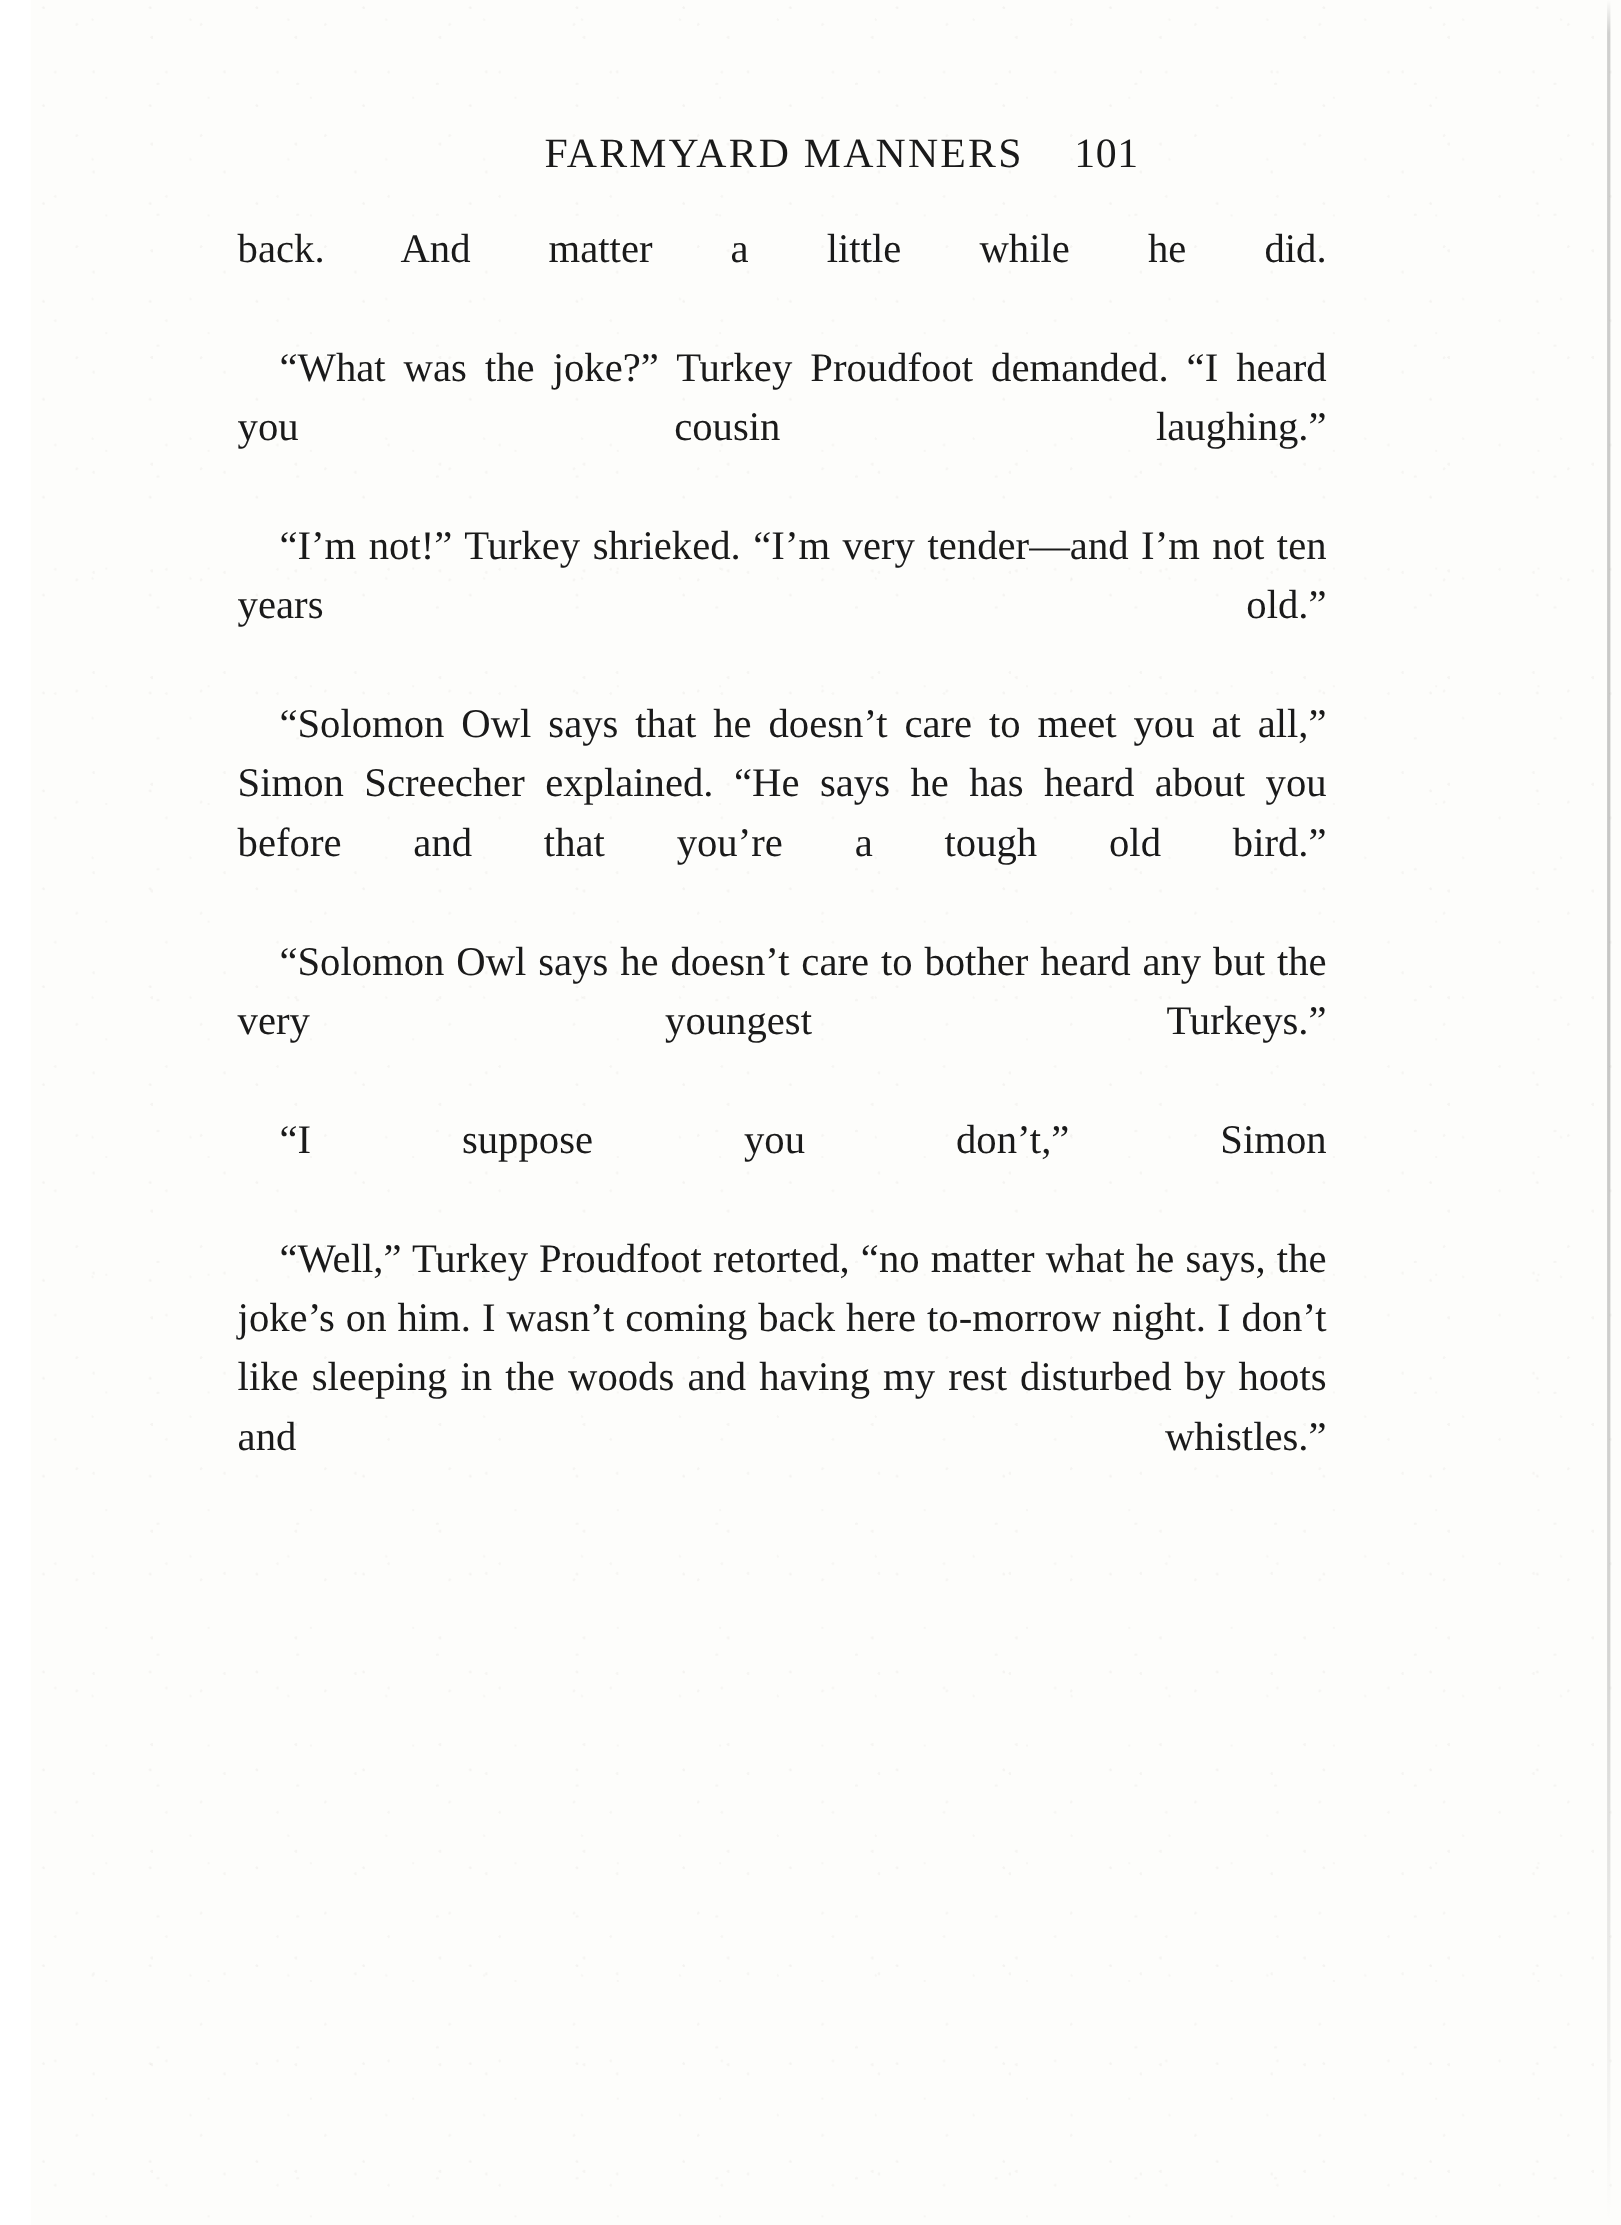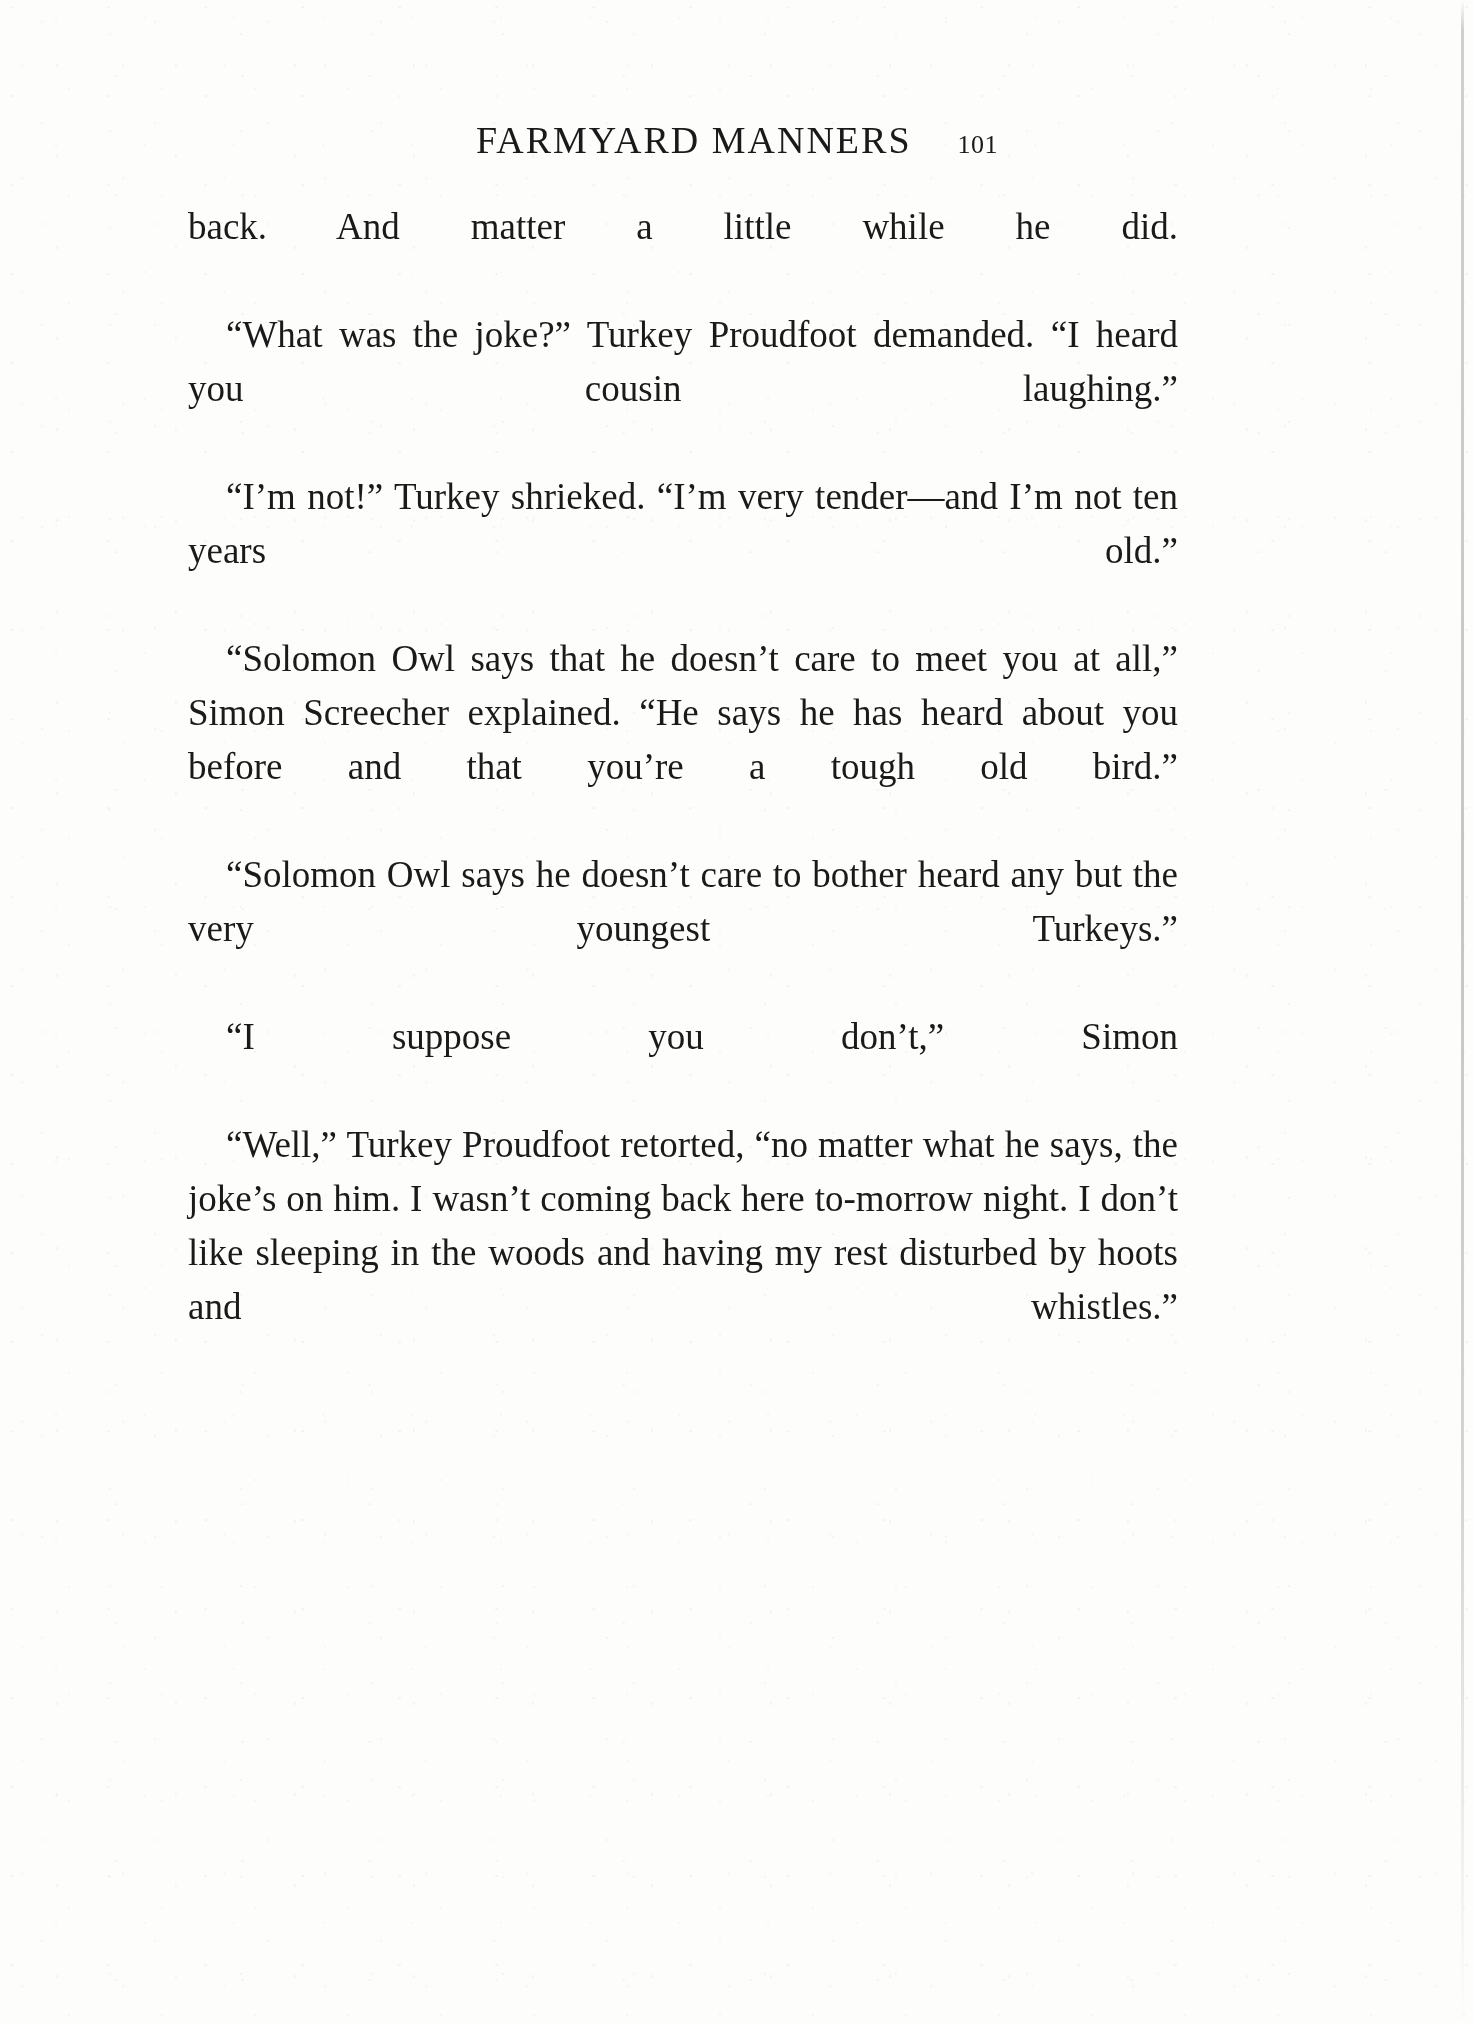--- a/index.html
+++ b/index.html
@@ -25,20 +25,21 @@
       radial-gradient(circle at 37% 22%, rgba(170,160,150,0.09) 0 1.1px, transparent 1.3px),
       radial-gradient(circle at 63% 14%, rgba(170,160,150,0.08) 0 1.0px, transparent 1.2px),
       radial-gradient(circle at 84% 35%, rgba(170,160,150,0.09) 0 1.3px, transparent 1.5px),
       radial-gradient(circle at 22% 58%, rgba(170,160,150,0.08) 0 1.1px, transparent 1.3px),
       radial-gradient(circle at 48% 72%, rgba(170,160,150,0.09) 0 1.2px, transparent 1.4px),
       radial-gradient(circle at 74% 83%, rgba(170,160,150,0.08) 0 1.0px, transparent 1.2px),
       radial-gradient(circle at 91% 64%, rgba(170,160,150,0.09) 0 1.1px, transparent 1.3px),
       #fdfdfb;
     background-size: 97px 89px, 113px 101px, 89px 127px, 131px 97px,
                      101px 113px, 119px 91px, 93px 107px, 127px 119px, 100% 100%;
+    margin-left: 28px;
   }
 
   
   .gutter-edge {
     position: absolute;
     top: 0;
     right: 10px;
     width: 3px;
     height: 2023px;
     background: linear-gradient(to bottom,
@@ -62,21 +63,21 @@
     justify-content: center;
     gap: 46px;
     margin: 0 0 38px 108px;
   }
   .rh-title {
     font-size: 38px;
     letter-spacing: 2.0px;
     white-space: nowrap;
   }
   .rh-folio {
-    font-size: 26px;
+    font-size: 38px;
     letter-spacing: 0.5px;
     text-align: right;
   }
 
   .body-text {
     font-size: 37px;
     line-height: 1.46;
     text-align: justify;
     text-justify: inter-word;
     hyphens: none;

